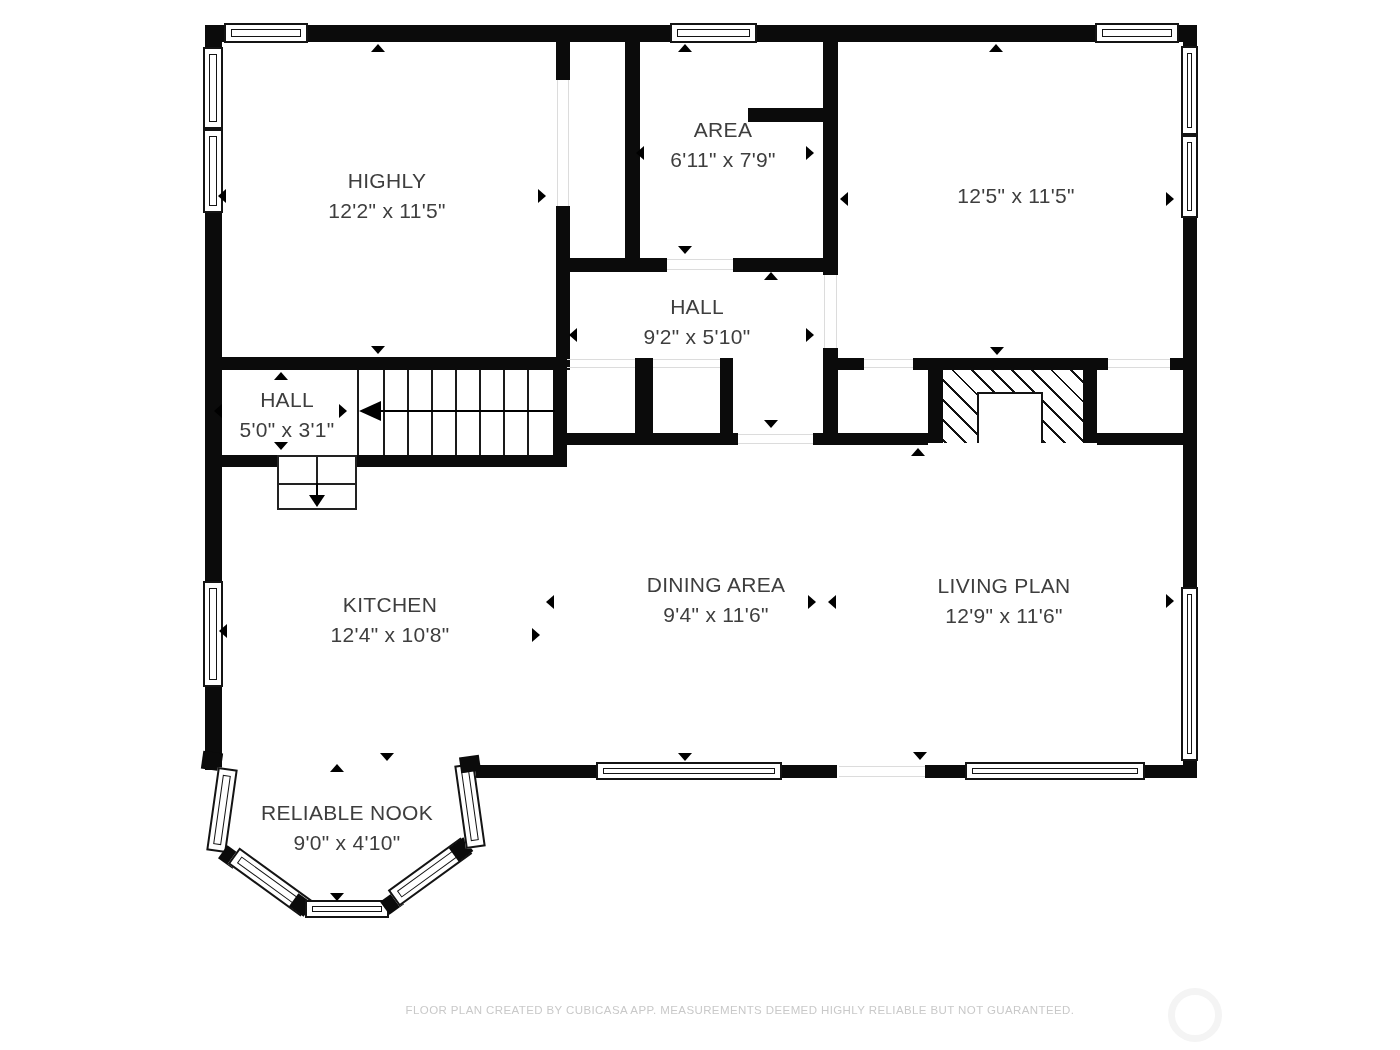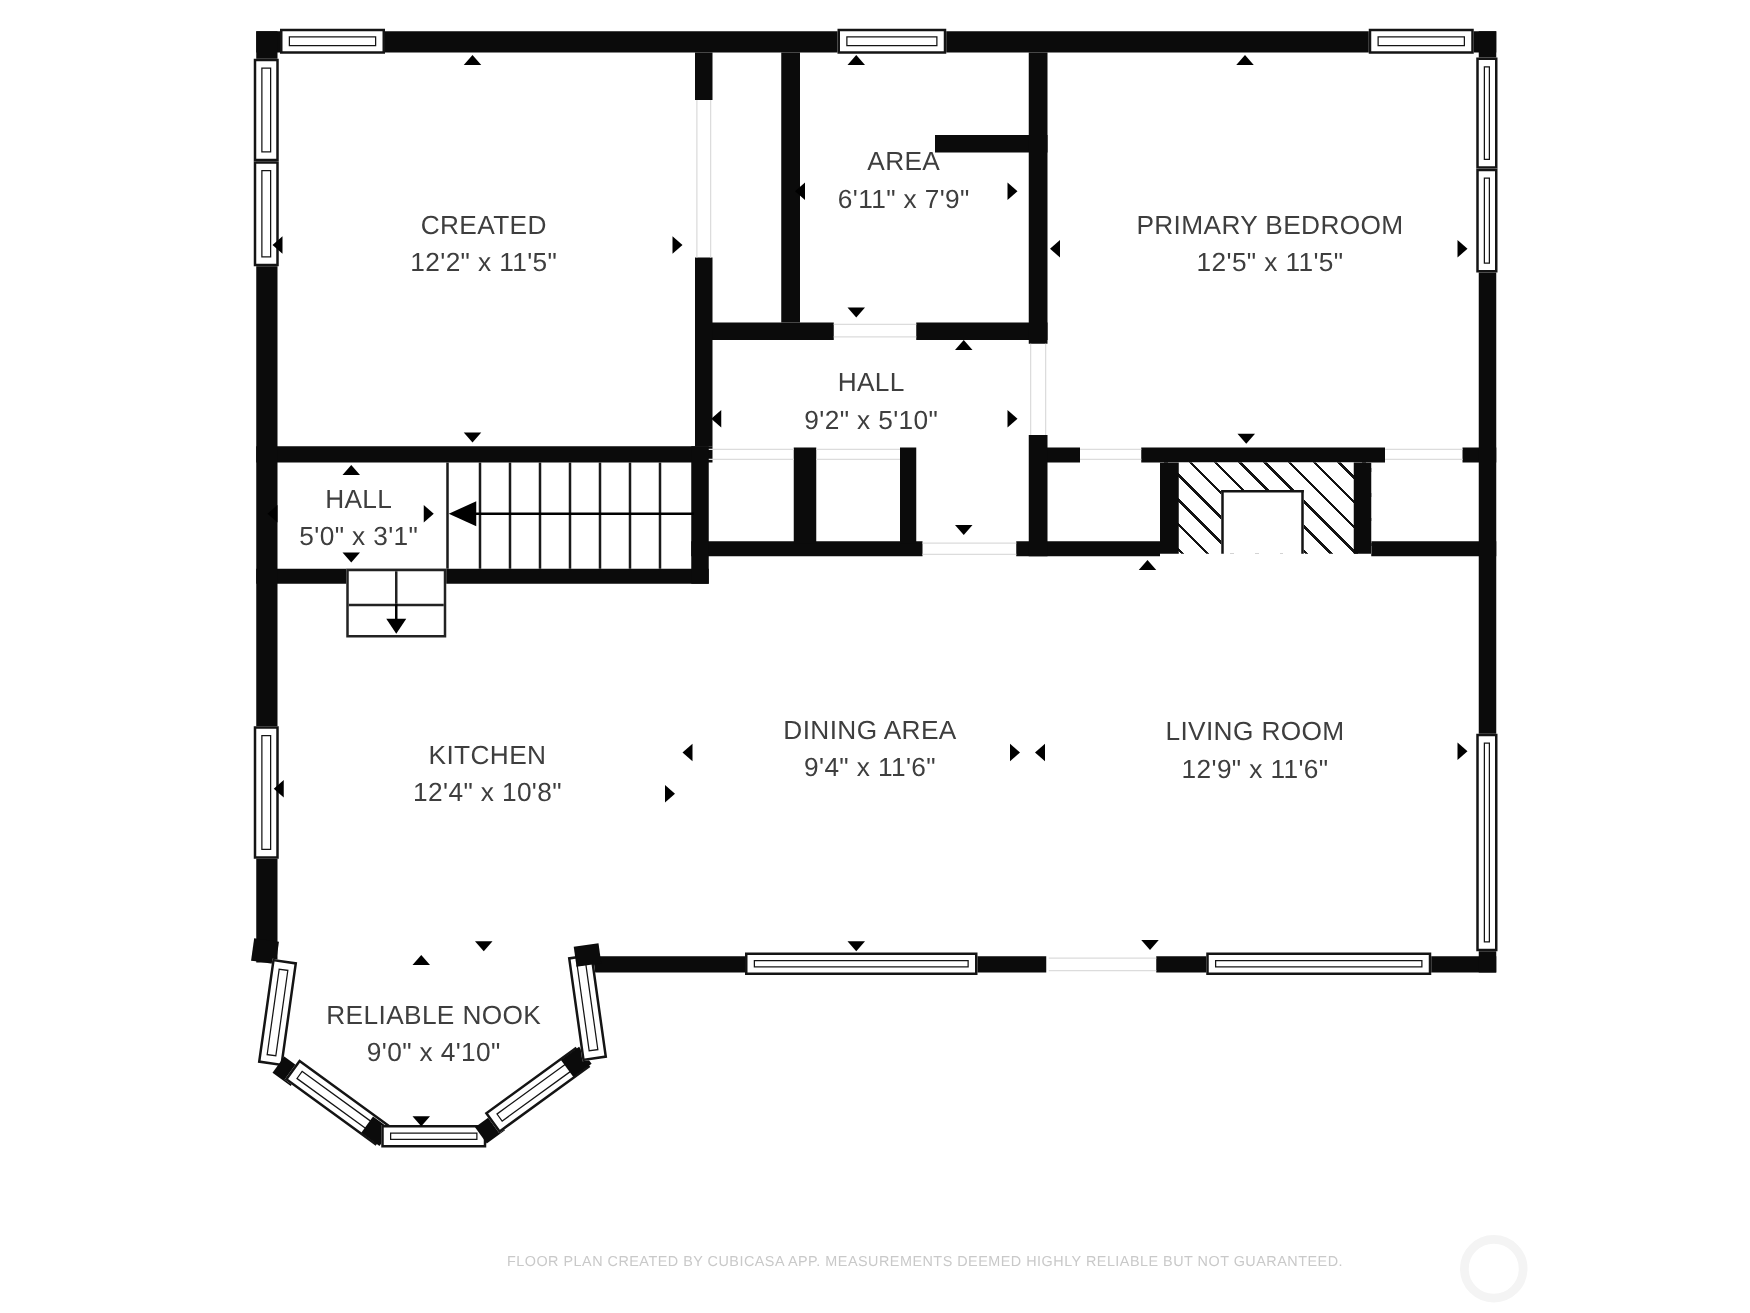--- a/index.html
+++ b/index.html
@@ -205,49 +205,48 @@
     <i class="arr right" style="left:538px;top:189px"></i>
     <i class="arr right" style="left:806px;top:146px"></i>
     <i class="arr right" style="left:1166px;top:192px"></i>
     <i class="arr right" style="left:806px;top:328px"></i>
     <i class="arr right" style="left:339px;top:404px"></i>
     <i class="arr right" style="left:532px;top:628px"></i>
     <i class="arr right" style="left:808px;top:595px"></i>
     <i class="arr right" style="left:1166px;top:594px"></i>
 
     <div class="room-label" style="left:387px;top:196px">
-      <div>CREATED</div>
+      <div>HIGHLY</div>
       <div>12'2" x 11'5"</div>
     </div>
     <div class="room-label" style="left:723px;top:145px">
       <div>AREA</div>
       <div>6'11" x 7'9"</div>
     </div>
     <div class="room-label" style="left:1016px;top:196px">
-      <div>PRIMARY BEDROOM</div>
       <div>12'5" x 11'5"</div>
     </div>
     <div class="room-label" style="left:697px;top:322px">
       <div>HALL</div>
       <div>9'2" x 5'10"</div>
     </div>
     <div class="room-label" style="left:287px;top:415px">
       <div>HALL</div>
       <div>5'0" x 3'1"</div>
     </div>
     <div class="room-label" style="left:390px;top:620px">
       <div>KITCHEN</div>
       <div>12'4" x 10'8"</div>
     </div>
-    <div class="room-label" style="left:696px;top:600px">
+    <div class="room-label" style="left:716px;top:600px">
       <div>DINING AREA</div>
       <div>9'4" x 11'6"</div>
     </div>
     <div class="room-label" style="left:1004px;top:601px">
-      <div>LIVING ROOM</div>
+      <div>LIVING PLAN</div>
       <div>12'9" x 11'6"</div>
     </div>
     <div class="room-label" style="left:347px;top:828px">
       <div>RELIABLE NOOK</div>
       <div>9'0" x 4'10"</div>
     </div>
   </div>
 
   <div class="footer">FLOOR PLAN CREATED BY CUBICASA APP. MEASUREMENTS DEEMED HIGHLY RELIABLE BUT NOT GUARANTEED.</div>
   <div class="watermark"></div>

